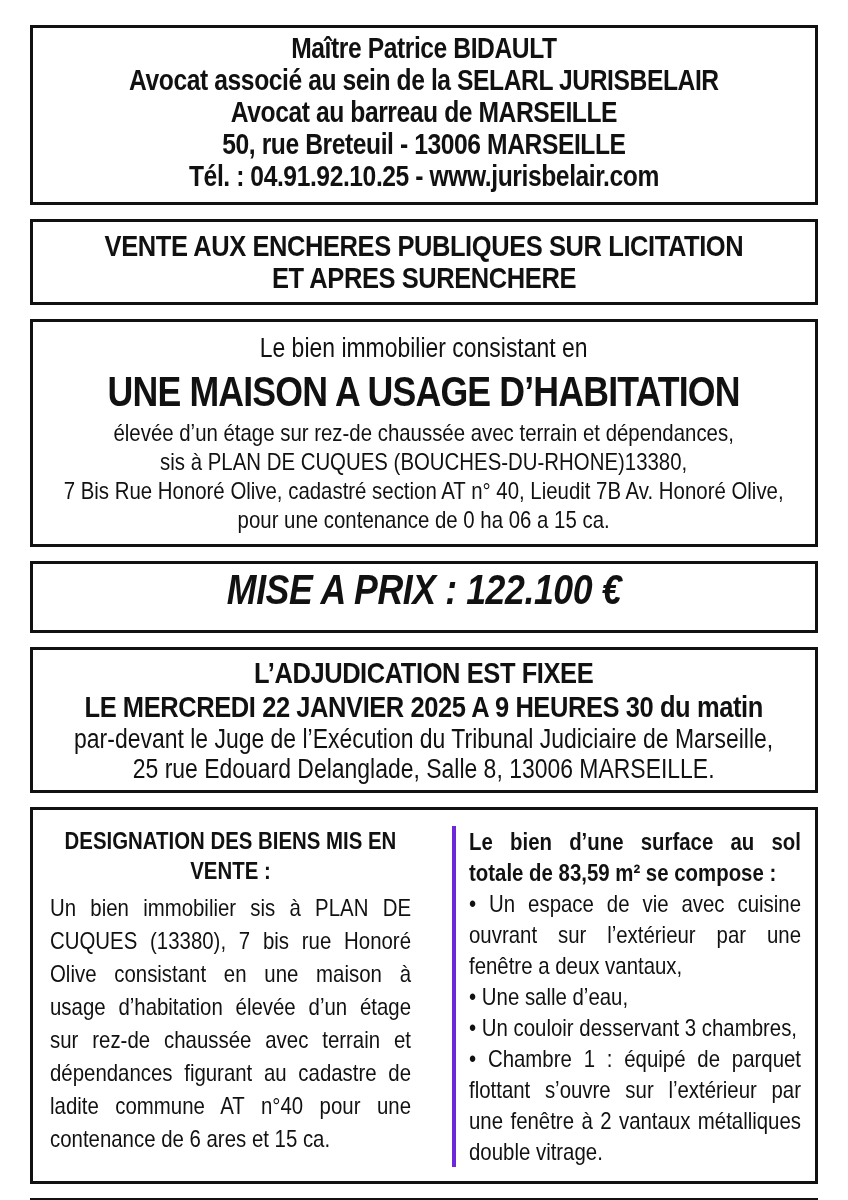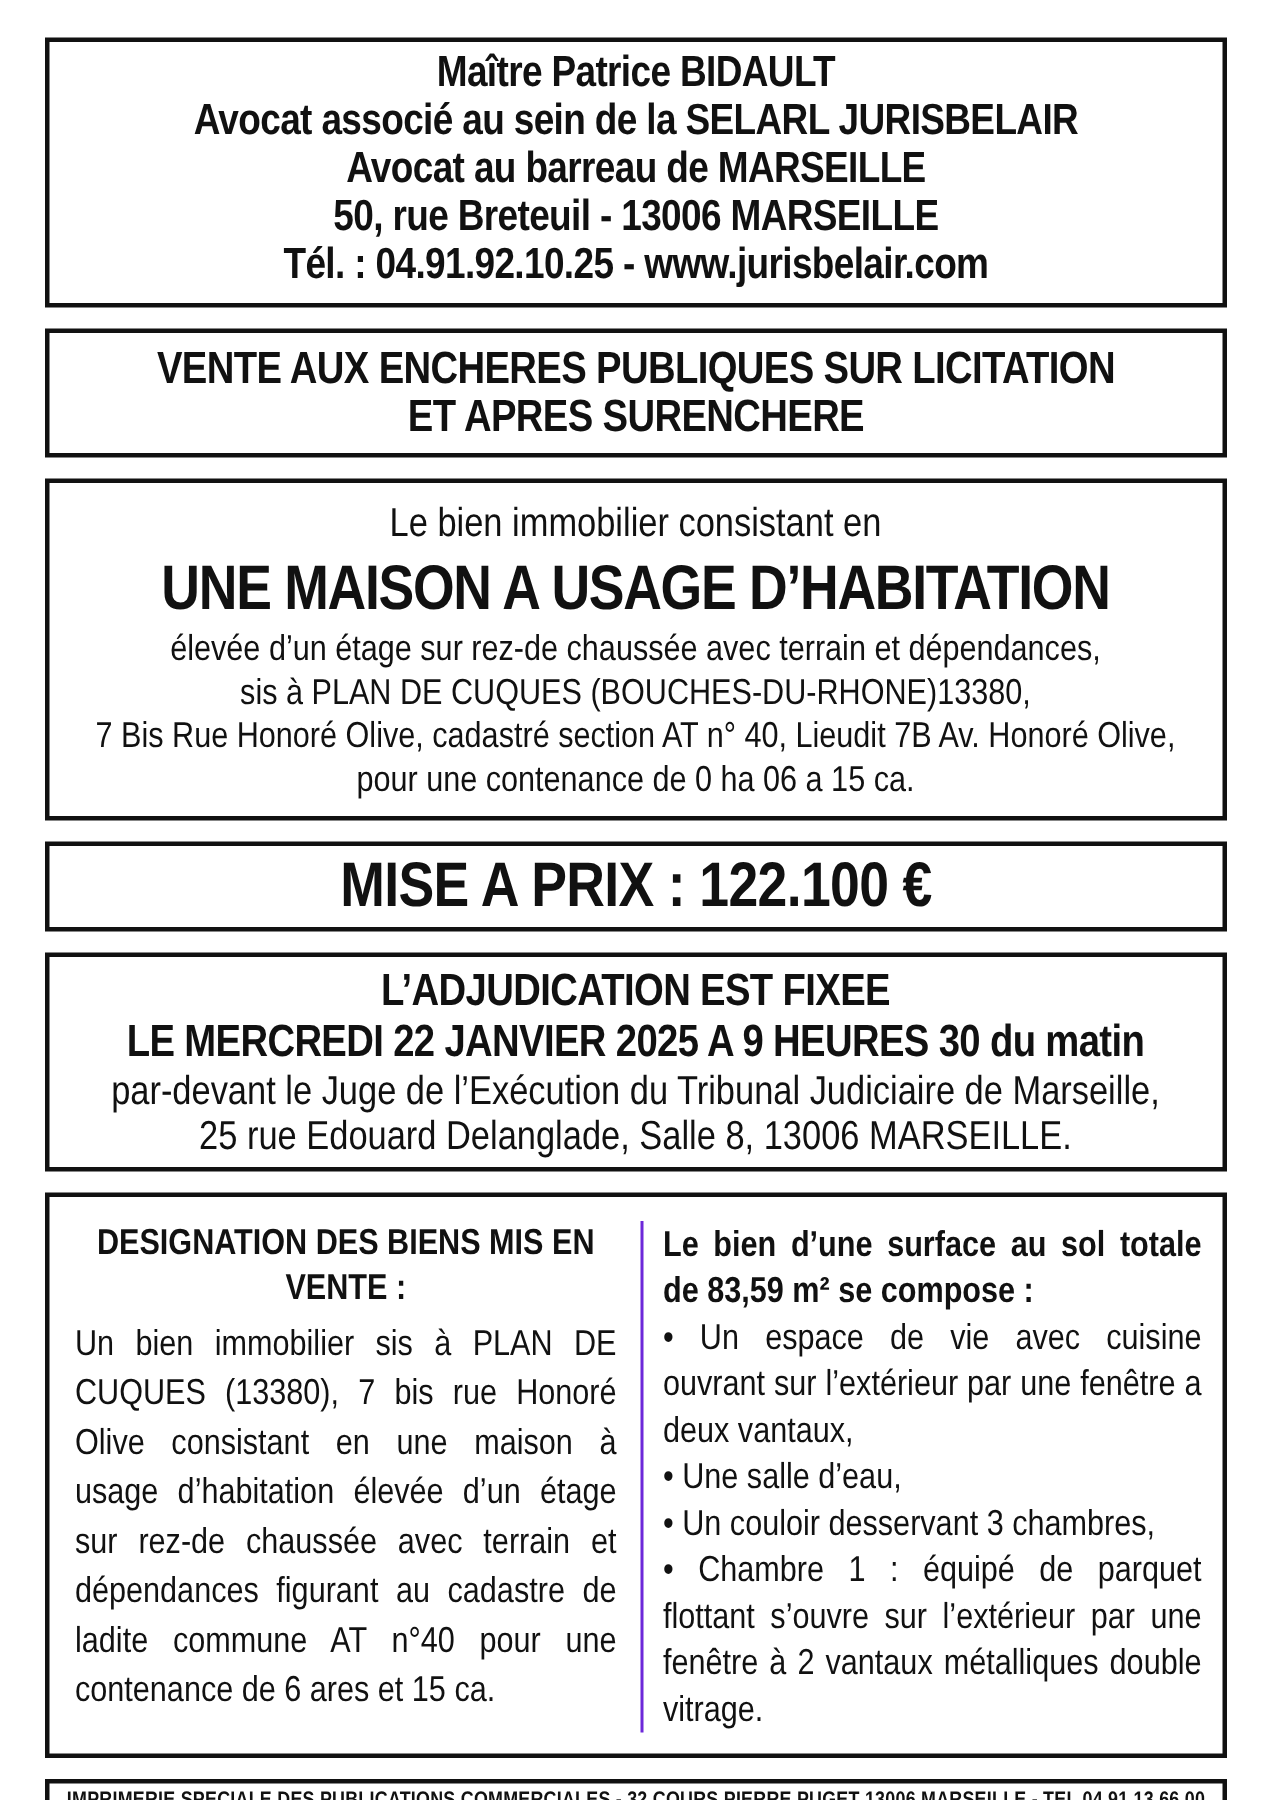--- a/index.html
+++ b/index.html
@@ -21,33 +21,33 @@
   .hdr-line { font-size:29px; font-weight:bold; line-height:32px; letter-spacing:-0.5px; white-space:nowrap; }
 
   .notice { padding:8px 6px 8px; }
   .notice-line { font-size:30px; font-weight:bold; line-height:32px; letter-spacing:-0.5px; white-space:nowrap; }
 
   .prop { padding:8px 2px 10px; }
   .prop-intro { font-size:27px; font-weight:400; line-height:36px; }
   .prop-title { font-size:42px; font-weight:bold; line-height:52px; letter-spacing:-1px; white-space:nowrap; }
   .prop-detail { font-size:24px; font-weight:400; line-height:29px; white-space:nowrap; }
 
-  .price { padding:4px 0 6px; }
+  .price { padding:4px 0 18px;font-style:italic; }
   .price-line { font-size:42px; font-weight:bold; line-height:44px; letter-spacing:-0.5px; white-space:nowrap; }
 
   .visit { padding:16px 2px 14px; }
   .visit-line { font-size:26px; font-weight:bold; line-height:30px; letter-spacing:-0.5px; white-space:nowrap; }
 
   .auction { padding:6px 2px 6px;text-align:center; }
   .auction-b { font-size:30px; font-weight:bold; line-height:34px; letter-spacing:-0.5px; white-space:nowrap; }
   .auction-n { font-size:27px; font-weight:400; line-height:30px; white-space:nowrap; }
 
-  .cols { display:flex; align-items:stretch; padding:16px 0 14px; min-height:327px; }
+  .cols { display:flex; align-items:stretch; padding:16px 0 14px; min-height:327px;gap:25px; }
   .col-left  { width:394px; box-sizing:border-box; padding:0 16px 0 17px; }
-  .col-right { flex:1; box-sizing:border-box; border-left:2px solid #6d28d9; padding:0 14px 0 13px; }
+  .col-right { flex:1; box-sizing:border-box; border-left:4px solid #6d28d9; padding:0 14px 0 13px; }
   .col-head-l { font-size:24px; font-weight:bold; line-height:30px; text-align:center; margin:0 0 5px 0; }
   .col-body  { font-size:24px; font-weight:400; line-height:33px; text-align:justify; margin:0; }
   .col-head-r { font-size:24px; font-weight:bold; line-height:31px; text-align:justify; margin:0; }
   .bullet { font-size:24px; font-weight:400; line-height:31px; text-align:justify; margin:0; }
 
   .footerbox { padding:2px 0 2px; }
   .footer-1 { font-size:14px; font-weight:bold; line-height:17px; letter-spacing:0.2px; white-space:nowrap; }
 </style>
 </head>
 <body>

